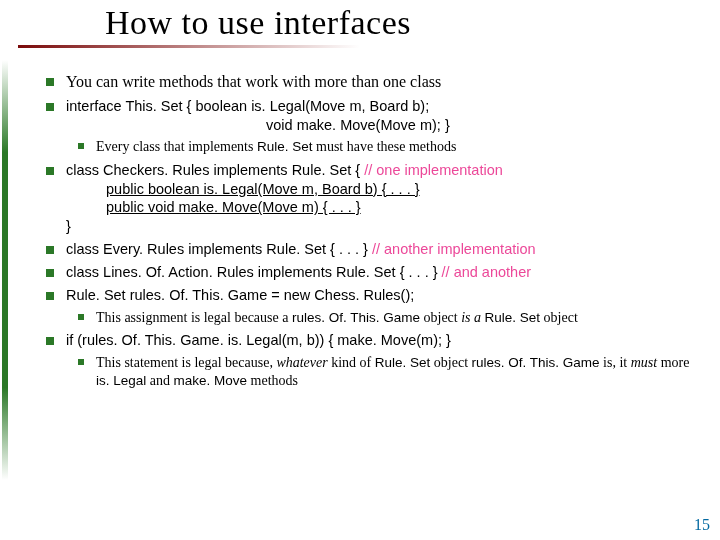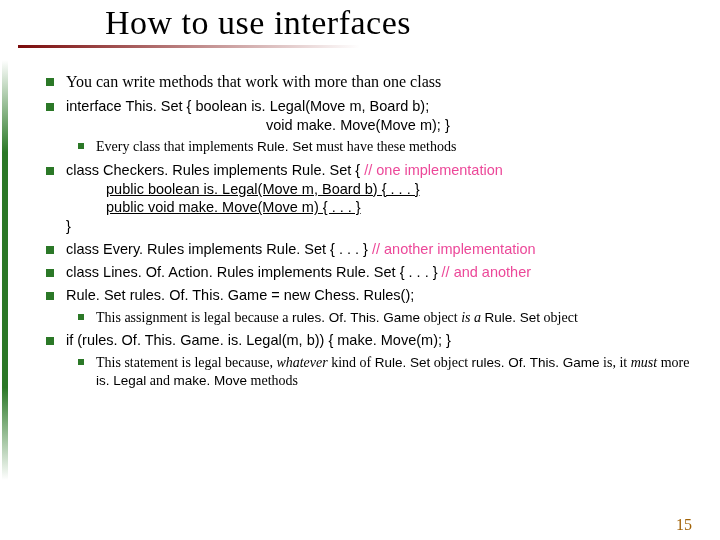--- a/index.html
+++ b/index.html
@@ -86,25 +86,25 @@
   .codetight {
     font-family: Verdana, Geneva, sans-serif;
     font-size: 13.5px;
   }
   .comment { color: #ec4899; font-family: Verdana, Geneva, sans-serif; }
   .indent-block { display:block; padding-left: 40px; text-decoration: underline; }
   .indent-hang  { display:block; padding-left: 200px; }
   i { font-style: italic; }
   .pagenum {
     position: absolute;
-    right: 28px;
+    right: 10px;
     bottom: 6px;
     font-family: "Times New Roman", serif;
     font-size: 16px;
-    color: #a16207;
+    color: #0369a1;
   }
 </style>
 </head>
 <body>
 
 <div class="slide">
 
   <div class="title-wrap">
     <h1 class="title">How to use interfaces</h1>
     <div class="title-underline"></div>

